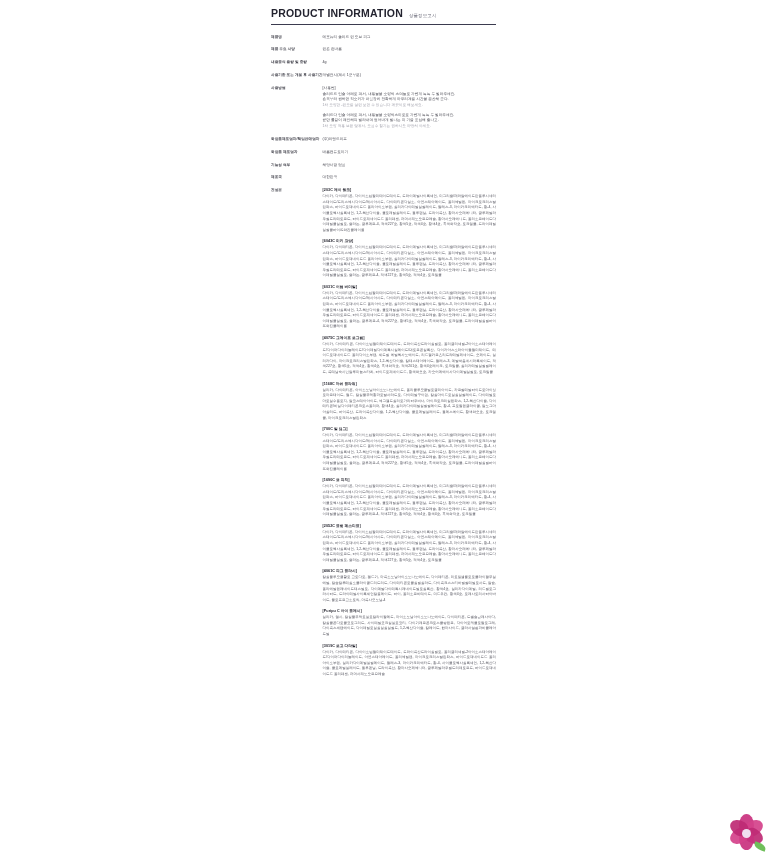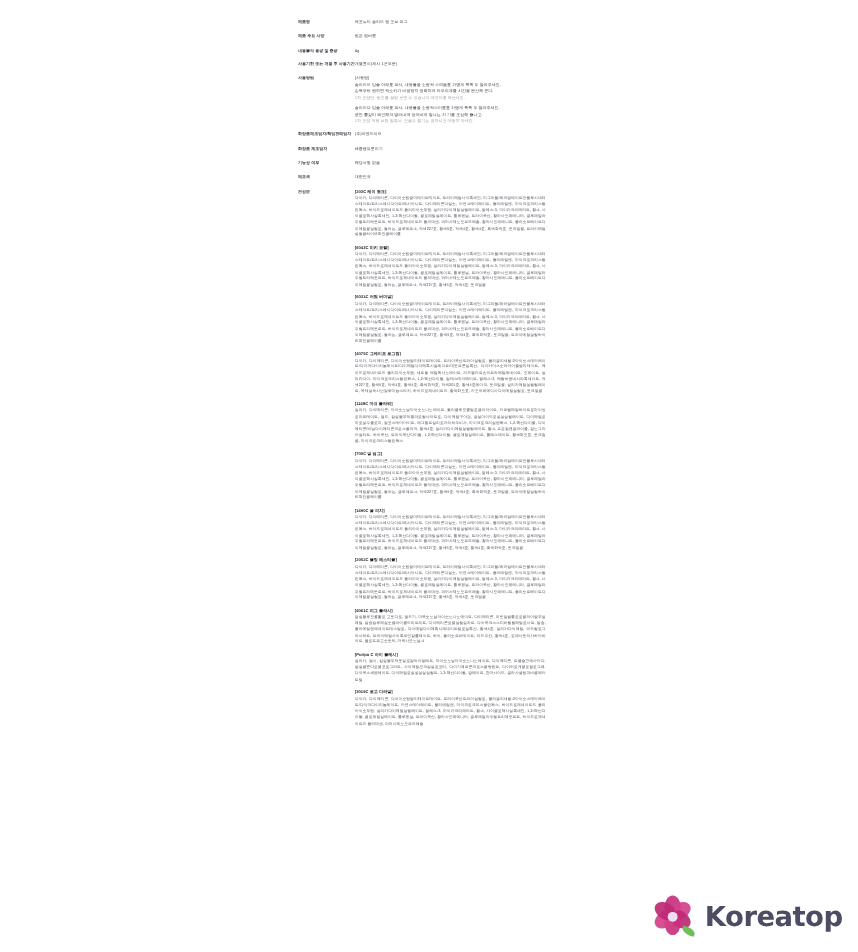--- a/index.html
+++ b/index.html
@@ -160,20 +160,24 @@
     transform: rotate(18deg);
   }
 </style>
 </head>
 <body>
 
 <div class="page">
 
   <div class="doc">
 
+    <div class="doc-header">
+      <div class="doc-title">PRODUCT INFORMATION</div>
+      <div class="doc-subtitle">상품정보고시</div>
+    </div>
 
     <table class="spec">
       <tbody>
         <tr>
           <td class="lab">제품명</td>
           <td class="val">메포뉴티 솔리드 립 오브 피그</td>
         </tr>
         <tr>
           <td class="lab">제품 주요 사양</td>
           <td class="val">립은 립바름</td>
@@ -277,16 +281,15 @@
     <div class="wm-logo">
       <div class="petal p1"></div>
       <div class="petal p2"></div>
       <div class="petal p3"></div>
       <div class="petal p4"></div>
       <div class="petal p5"></div>
       <div class="petal p6"></div>
       <div class="wm-center"></div>
       <div class="leaf"></div>
     </div>
-    <div class="wm-text">Koreatop</div>
   </div>
 
 </div>
 
 </body></html>

